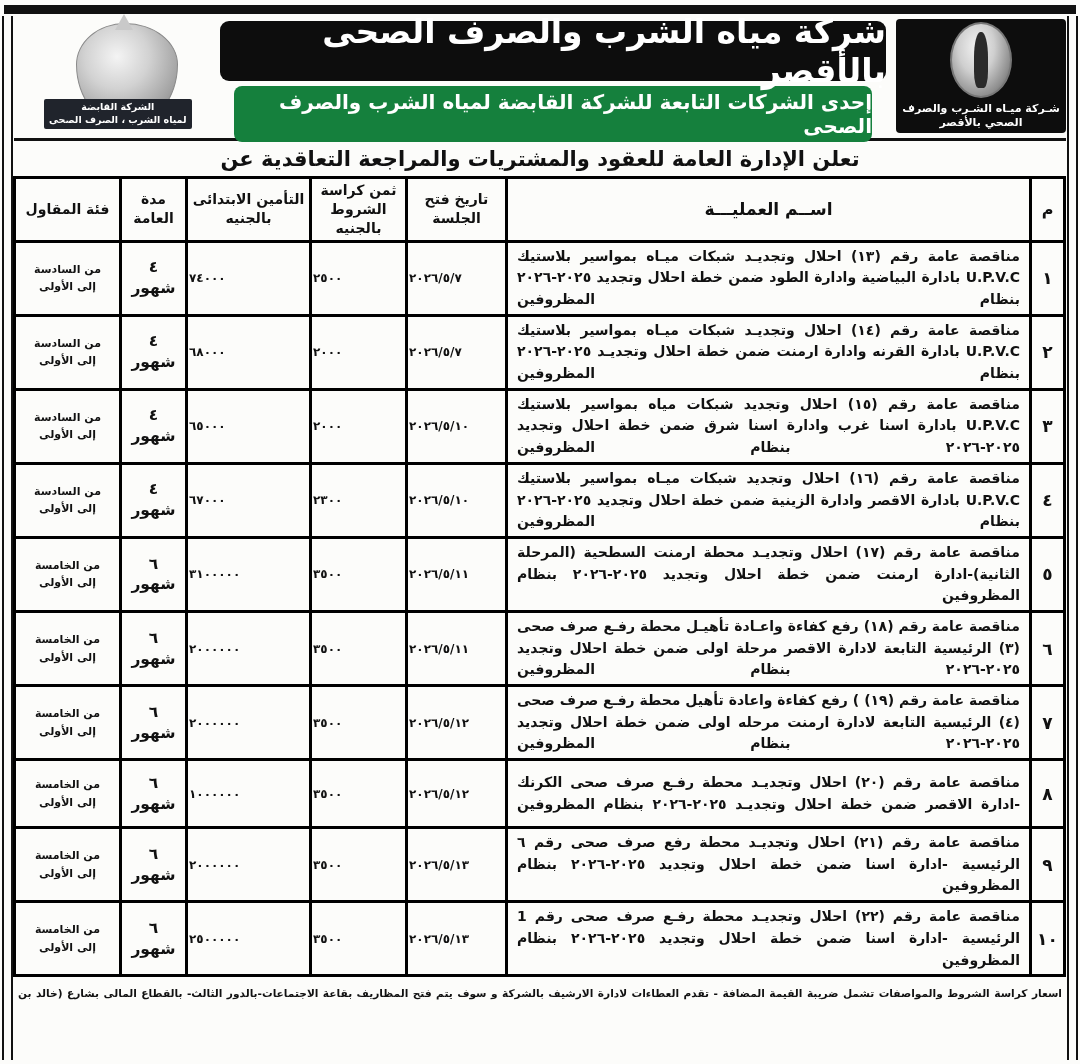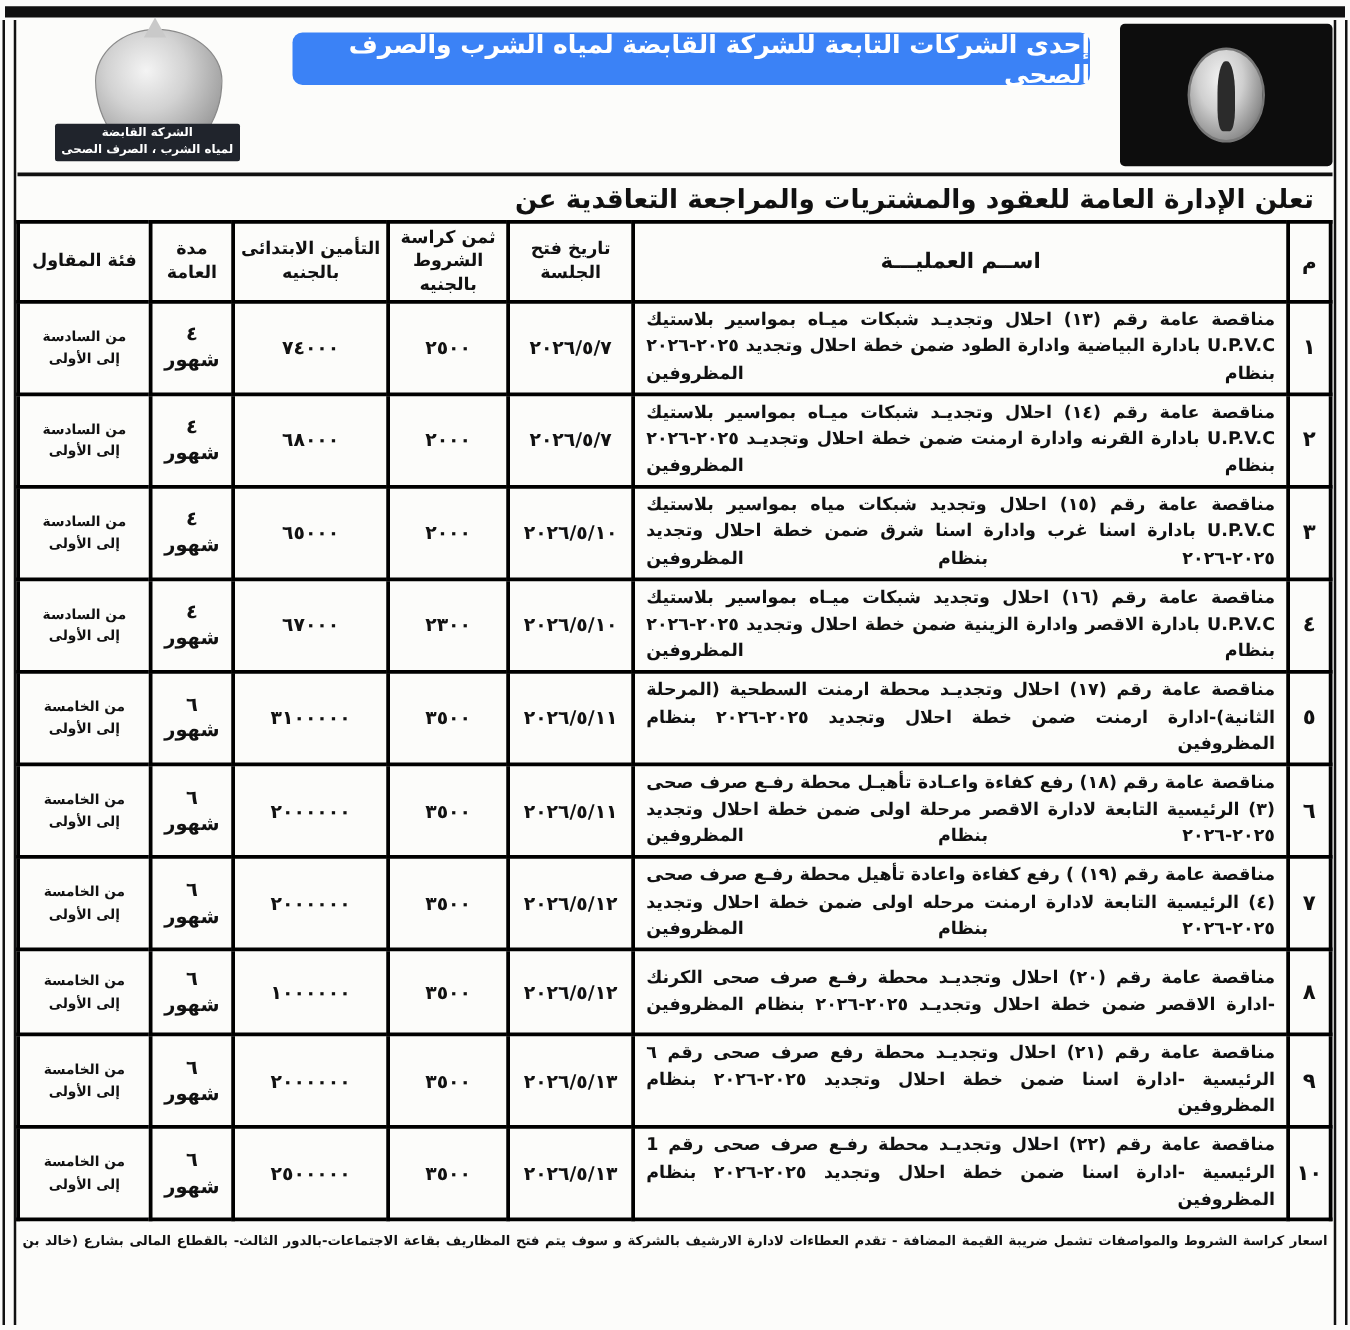--- a/index.html
+++ b/index.html
@@ -36,57 +36,57 @@
     transform:translateX(-50%);background:#2b2b2b;border-radius:45% 45% 30% 30%;}
   .logo-box-right .caption{color:#fff;font-weight:bold;font-size:11px;line-height:1.3;
     text-align:center;margin-top:4px;}
   .title-stack{flex:1;padding:2px 10px 0;box-sizing:border-box;}
   .title-bar{
     background:#0d0d0d;color:#fff;border-radius:9px;height:60px;
     display:flex;align-items:center;justify-content:center;
     font-size:33px;font-weight:bold;letter-spacing:-.5px;
   }
   .subtitle-bar{
-    background:#3b82f6;color:#fff;border-radius:8px;height:42px;
+    background:#15803d;color:#fff;border-radius:8px;height:56px;
     display:flex;align-items:center;justify-content:center;
     font-size:20px;font-weight:bold;margin:5px 14px 0;
   }
   .logo-box-left{width:166px;position:relative;margin-left:30px;}
   .drop{
     width:100px;height:102px;margin:4px auto 0;position:relative;
     background:radial-gradient(circle at 40% 32%, #f4f4f4 0%, #d2d2d2 35%, #a3a3a3 68%, #6e6e6e 100%);
     border-radius:48% 52% 50% 50% / 40% 40% 60% 60%;
     border:1px solid #8a8a8a;
   }
   .drop::before{content:"";position:absolute;top:-10px;right:44px;width:0;height:0;
     border-left:9px solid transparent;border-right:9px solid transparent;
     border-bottom:16px solid #c9c9c9;}
   .holding-caption{
     position:absolute;left:0;bottom:4px;background:#20242c;color:#fff;
     font-size:9.5px;font-weight:bold;line-height:1.35;text-align:center;
     padding:2px 5px;border-radius:2px;white-space:pre-line;
   }
 
   .rule{height:3px;background:#111;margin-top:5px;}
-  .announce{font-size:21px;font-weight:bold;text-align:right;padding:6px 15px 5px;}
+  .announce{font-size:21px;font-weight:bold;text-align:center;padding:6px 0 5px;}
 
   
   table{width:100%;border-collapse:collapse;table-layout:fixed;border:3px solid #000;}
   th,td{border:3px solid #000;font-weight:bold;vertical-align:middle;box-sizing:border-box;}
   thead tr{height:56px;}
   tbody tr{height:68px;}
   th{font-size:14px;line-height:1.35;padding:2px;}
   .c-no{width:34px;} .c-name{width:524px;} .c-date{width:100px;}
   .c-price{width:96px;} .c-deposit{width:124px;} .c-duration{width:66px;} .c-category{width:106px;}
   th.h-name{font-size:17px;letter-spacing:1px;}
   th.h-no{font-size:16px;}
   .cell-no{text-align:center;font-size:17px;}
   .cell-name{font-size:14px;line-height:1.55;padding:3px 9px;
     text-align:justify;text-align-last:justify;}
-  .cell-date,.cell-price,.cell-deposit{text-align:center;font-size:15px;letter-spacing:.5px;}
+  .cell-date,.cell-price,.cell-deposit{text-align:left;font-size:12px;letter-spacing:.5px;}
   .cell-duration{text-align:center;font-size:15.5px;line-height:1.35;white-space:pre-line;}
   .cell-category{text-align:center;font-size:11px;line-height:1.6;white-space:pre-line;padding:0 4px;}
 
   
   .footer{padding:6px 4px 0;}
   .footer .line{
     font-weight:bold;font-size:10.6px;line-height:21px;max-height:22px;overflow:hidden;
     text-align:justify;text-align-last:justify;
   }
 </style>
@@ -96,22 +96,24 @@
 <div class="page">
   <div class="top-bar"></div>
   <div class="rail left"></div>
   <div class="rail right"></div>
 
   <div class="content">
 
     <div class="masthead">
       <div class="logo-box-right">
         <div class="emblem"></div>
+        <div class="caption">شـركة ميـاه الشـرب والصرف الصحي بالأقصر</div>
       </div>
       <div class="title-stack">
+        <div class="title-bar">شركة مياه الشرب والصرف الصحى بالأقصر</div>
         <div class="subtitle-bar">إحدى الشركات التابعة للشركة القابضة لمياه الشرب والصرف الصحى</div>
       </div>
       <div class="logo-box-left">
         <div class="drop"></div>
         <div class="holding-caption">الشركة القابضة
 لمياه الشرب ، الصرف الصحى</div>
       </div>
     </div>
 
     <div class="rule"></div>

